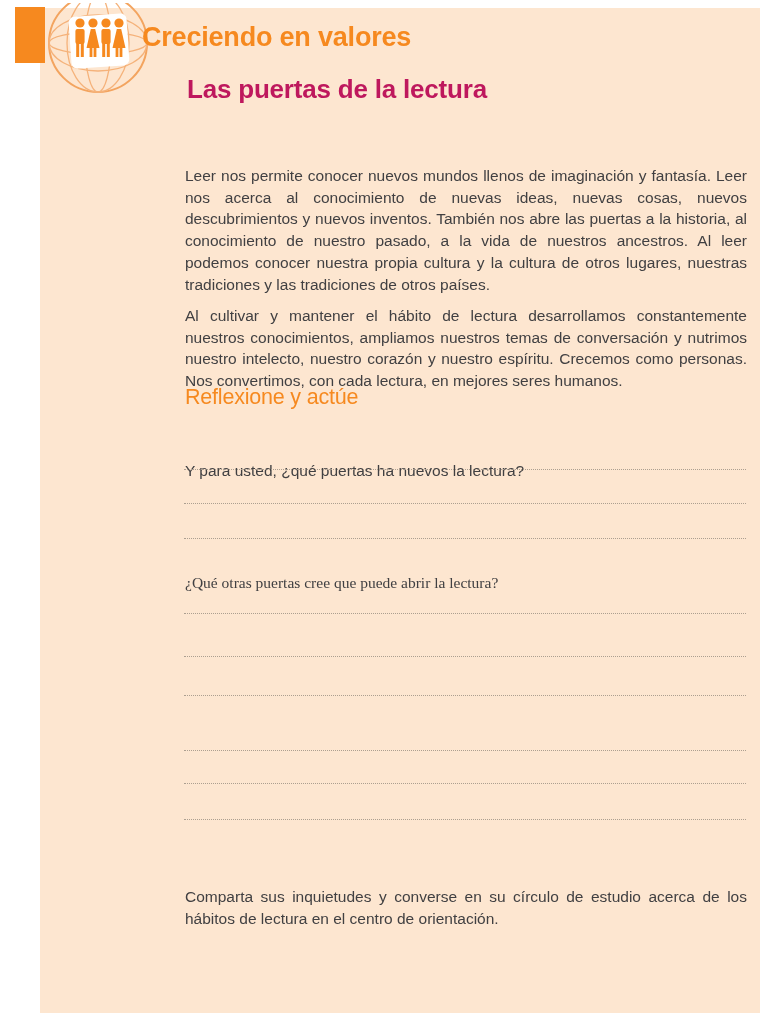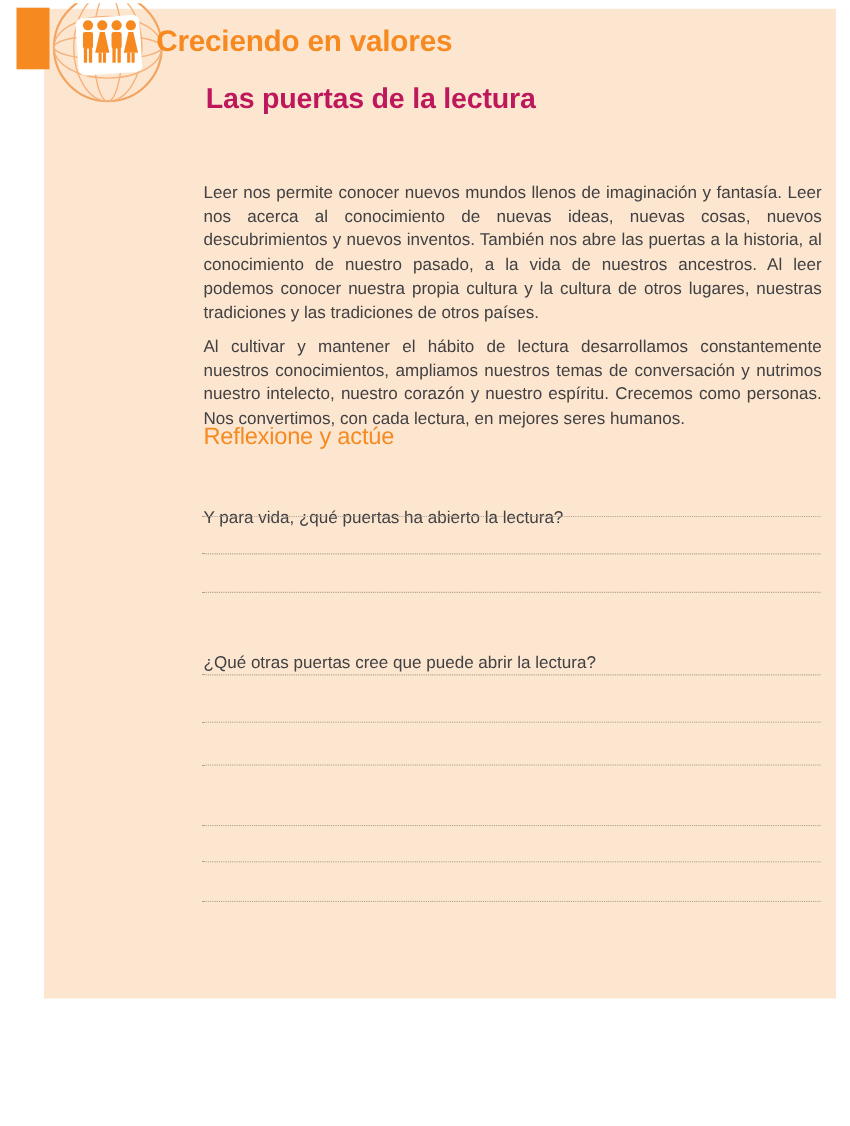--- a/index.html
+++ b/index.html
@@ -1,18 +1,18 @@
 <!DOCTYPE html>
 <html lang="es"><head>
 <meta charset="utf-8">
 <style>
   html,body{margin:0;padding:0;background:#ffffff;}
   .page{
     position:relative;
-    width:773px;height:908px;
+    width:773px;height:1024px;
     background:#ffffff;
     font-family:"Liberation Sans","DejaVu Sans",sans-serif;
     overflow:hidden;
   }
   .panel{
     position:absolute;left:40px;top:8px;width:720px;height:1005px;
     background:#fde6d0;
   }
   .orange-block{
     position:absolute;left:15px;top:7px;width:30px;height:56px;
@@ -37,21 +37,21 @@
     margin-top:39px;
   }
   .para1{top:126px;}
   .para2{top:266px;}
   .activity-heading{
     position:absolute;left:185px;top:385px;
     font-size:21.5px;font-weight:400;color:#f6891f;letter-spacing:-0.2px;
     white-space:nowrap;
   }
   .q1{top:421px;}
-  .q2{top:553px;}
+  .q2{top:533px;font-family:Liberation Serif, serif;}
   .q3{top:716px;}
   .closing{top:847px;}
   .answer-line{
     position:absolute;left:184px;width:562px;height:0;
     border-top:1px dotted #ac9f90;
   }
 </style>
 </head>
 <body>
 
@@ -95,27 +95,28 @@
 
   <h1 class="header-title">Creciendo en valores</h1>
 
   <h2 class="doc-title">Las puertas de la lectura</h2>
 
   <p class="body para1">Leer nos permite conocer nuevos mundos llenos de imaginación y fantasía. Leer nos acerca al conocimiento de nuevas ideas, nuevas cosas, nuevos descubrimientos y nuevos inventos. También nos abre las puertas a la historia, al conocimiento de nuestro pasado, a la vida de nuestros ancestros. Al leer podemos conocer nuestra propia cultura y la cultura de otros lugares, nuestras tradiciones y las tradiciones de otros países.</p>
   <p class="body para2">Al cultivar y mantener el hábito de lectura desarrollamos constantemente nuestros conocimientos, ampliamos nuestros temas de conversación y nutrimos nuestro intelecto, nuestro corazón y nuestro espíritu. Crecemos como personas. Nos convertimos, con cada lectura, en mejores seres humanos.</p>
 
   <h3 class="activity-heading">Reflexione y actúe</h3>
 
-  <p class="body q1">Y para vida, ¿qué puertas ha abierto la lectura?</p>
+  <p class="body q1">Y para usted, ¿qué puertas ha nuevos la lectura?</p>
   <div class="answer-line" style="top:469px"></div>
   <div class="answer-line" style="top:503px"></div>
   <div class="answer-line" style="top:538px"></div>
 
   <p class="body q2">¿Qué otras puertas cree que puede abrir la lectura?</p>
   <div class="answer-line" style="top:613px"></div>
   <div class="answer-line" style="top:656px"></div>
   <div class="answer-line" style="top:695px"></div>
 
   <div class="answer-line" style="top:750px"></div>
   <div class="answer-line" style="top:783px"></div>
   <div class="answer-line" style="top:819px"></div>
 
+  <p class="body closing">Comparta sus inquietudes y converse en su círculo de estudio acerca de los hábitos de lectura en el centro de orientación.</p>
 </div>
 
 </body></html>

